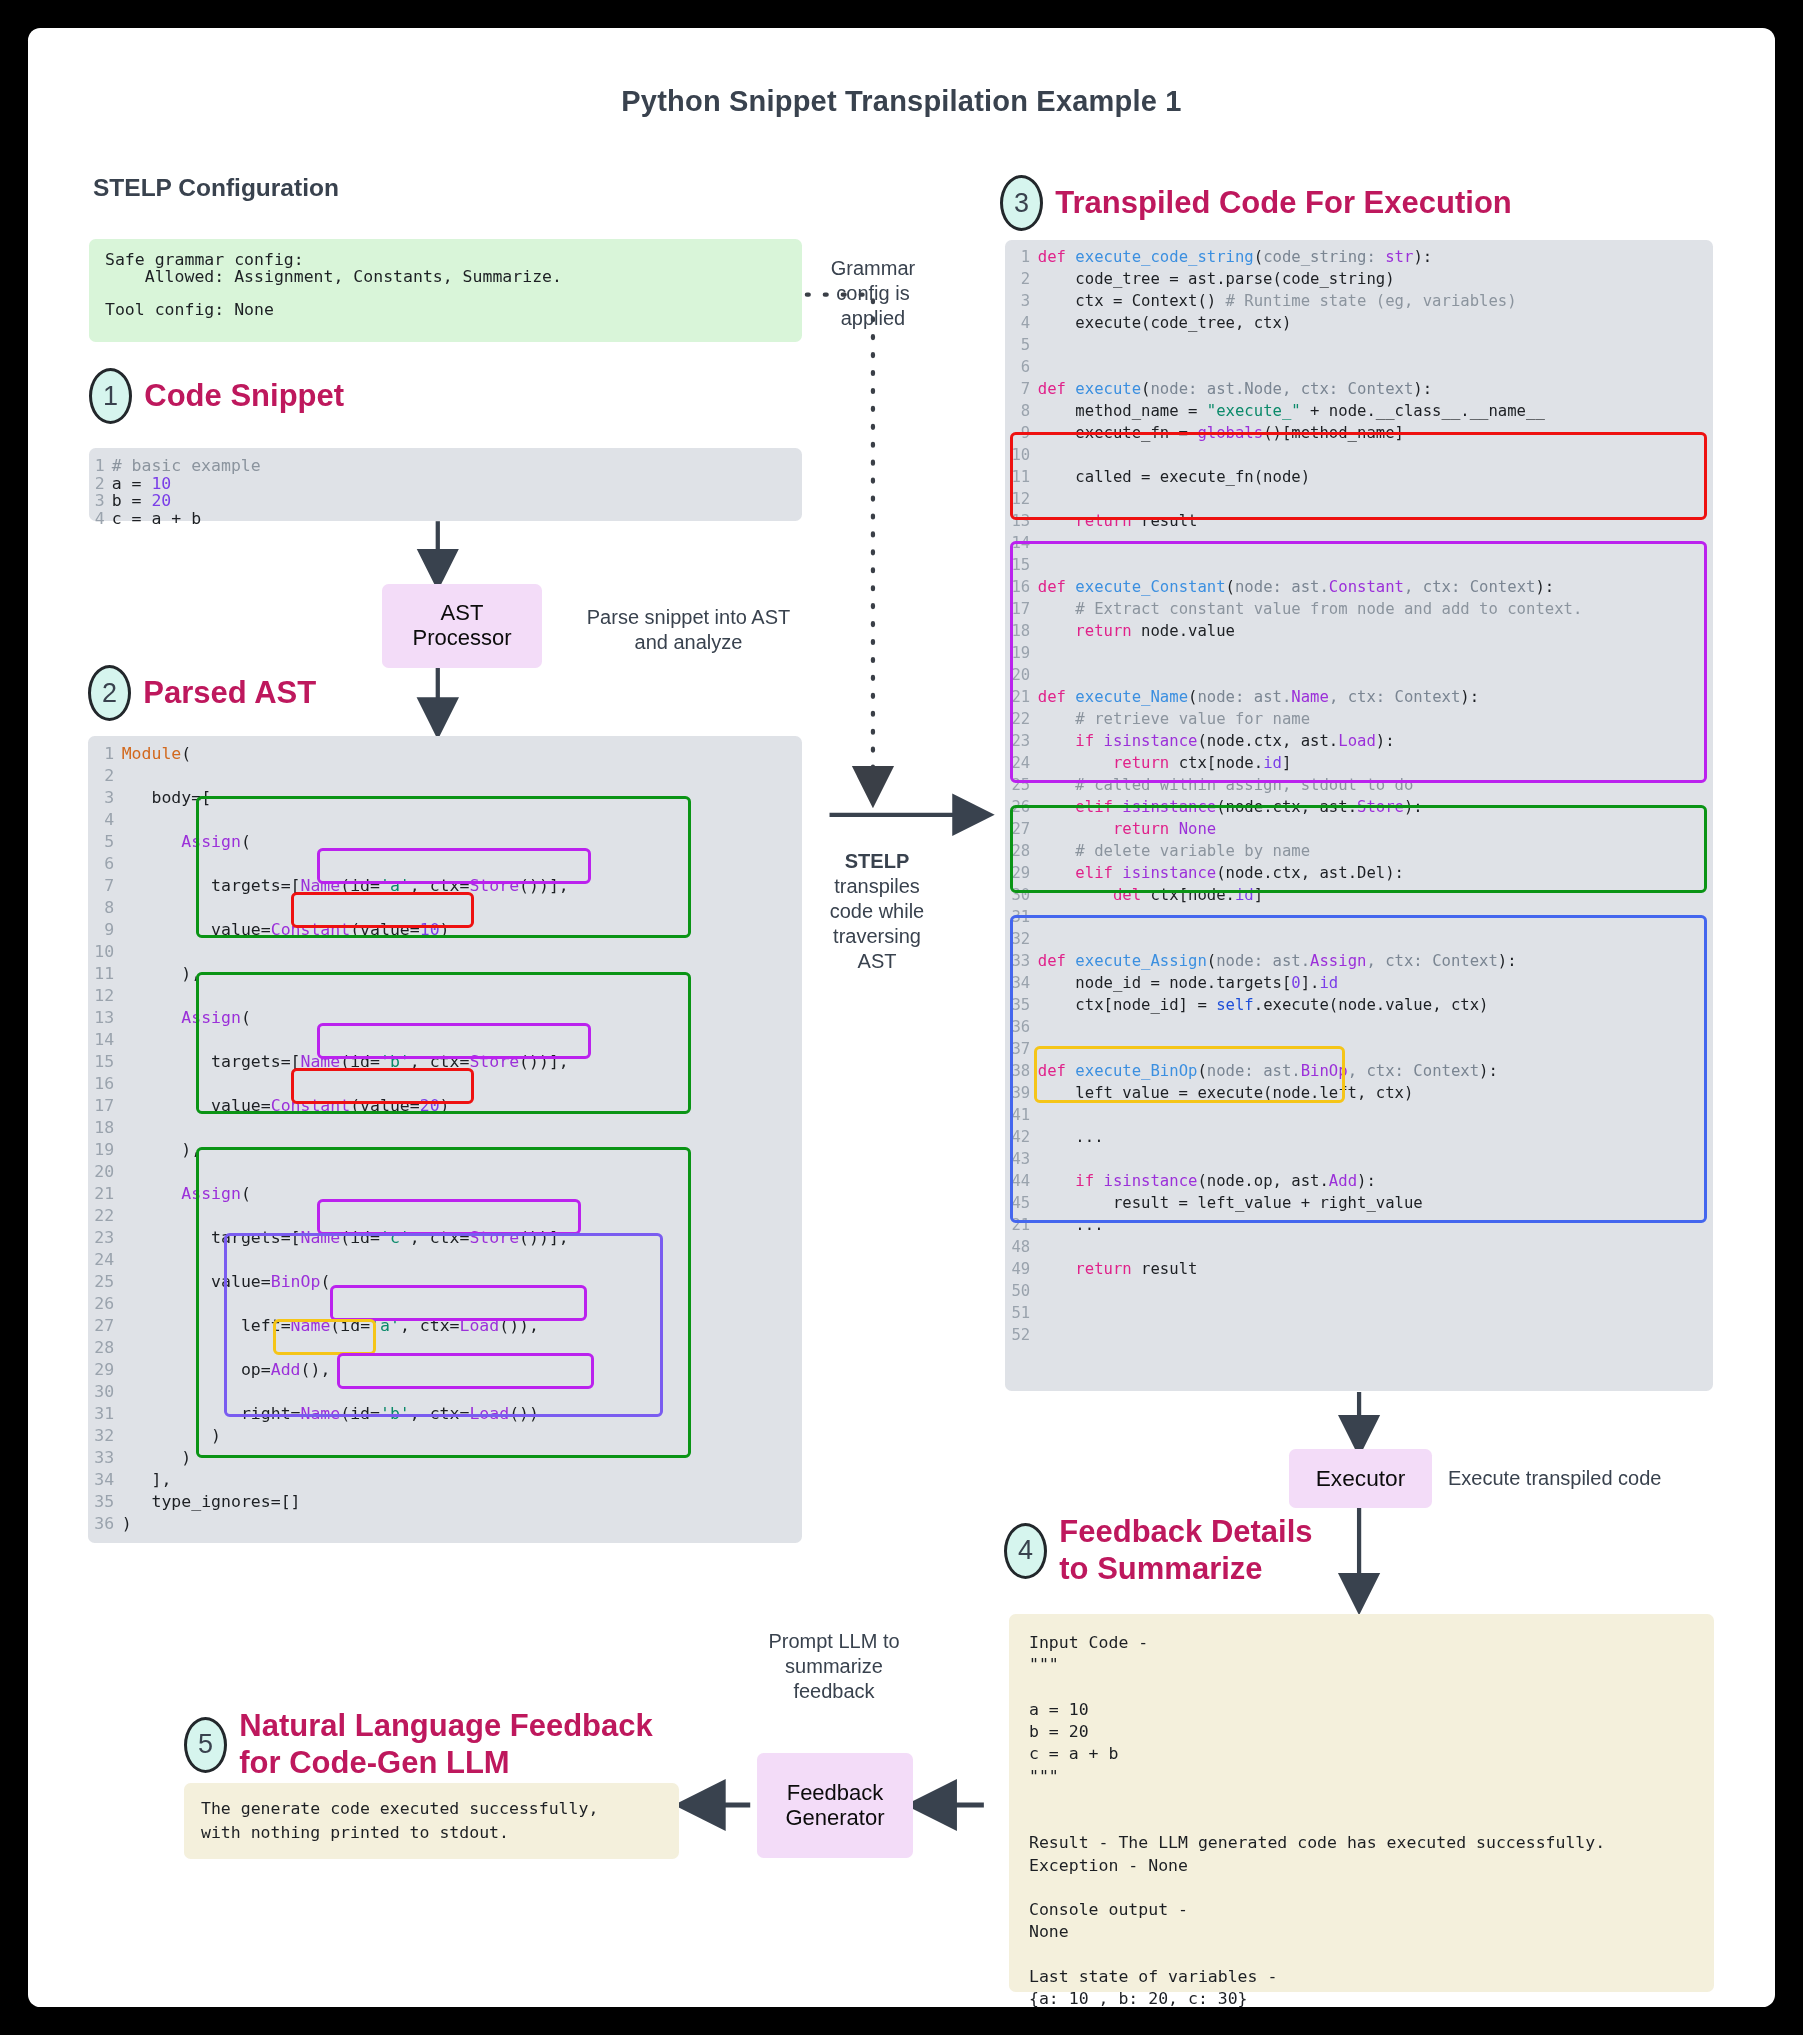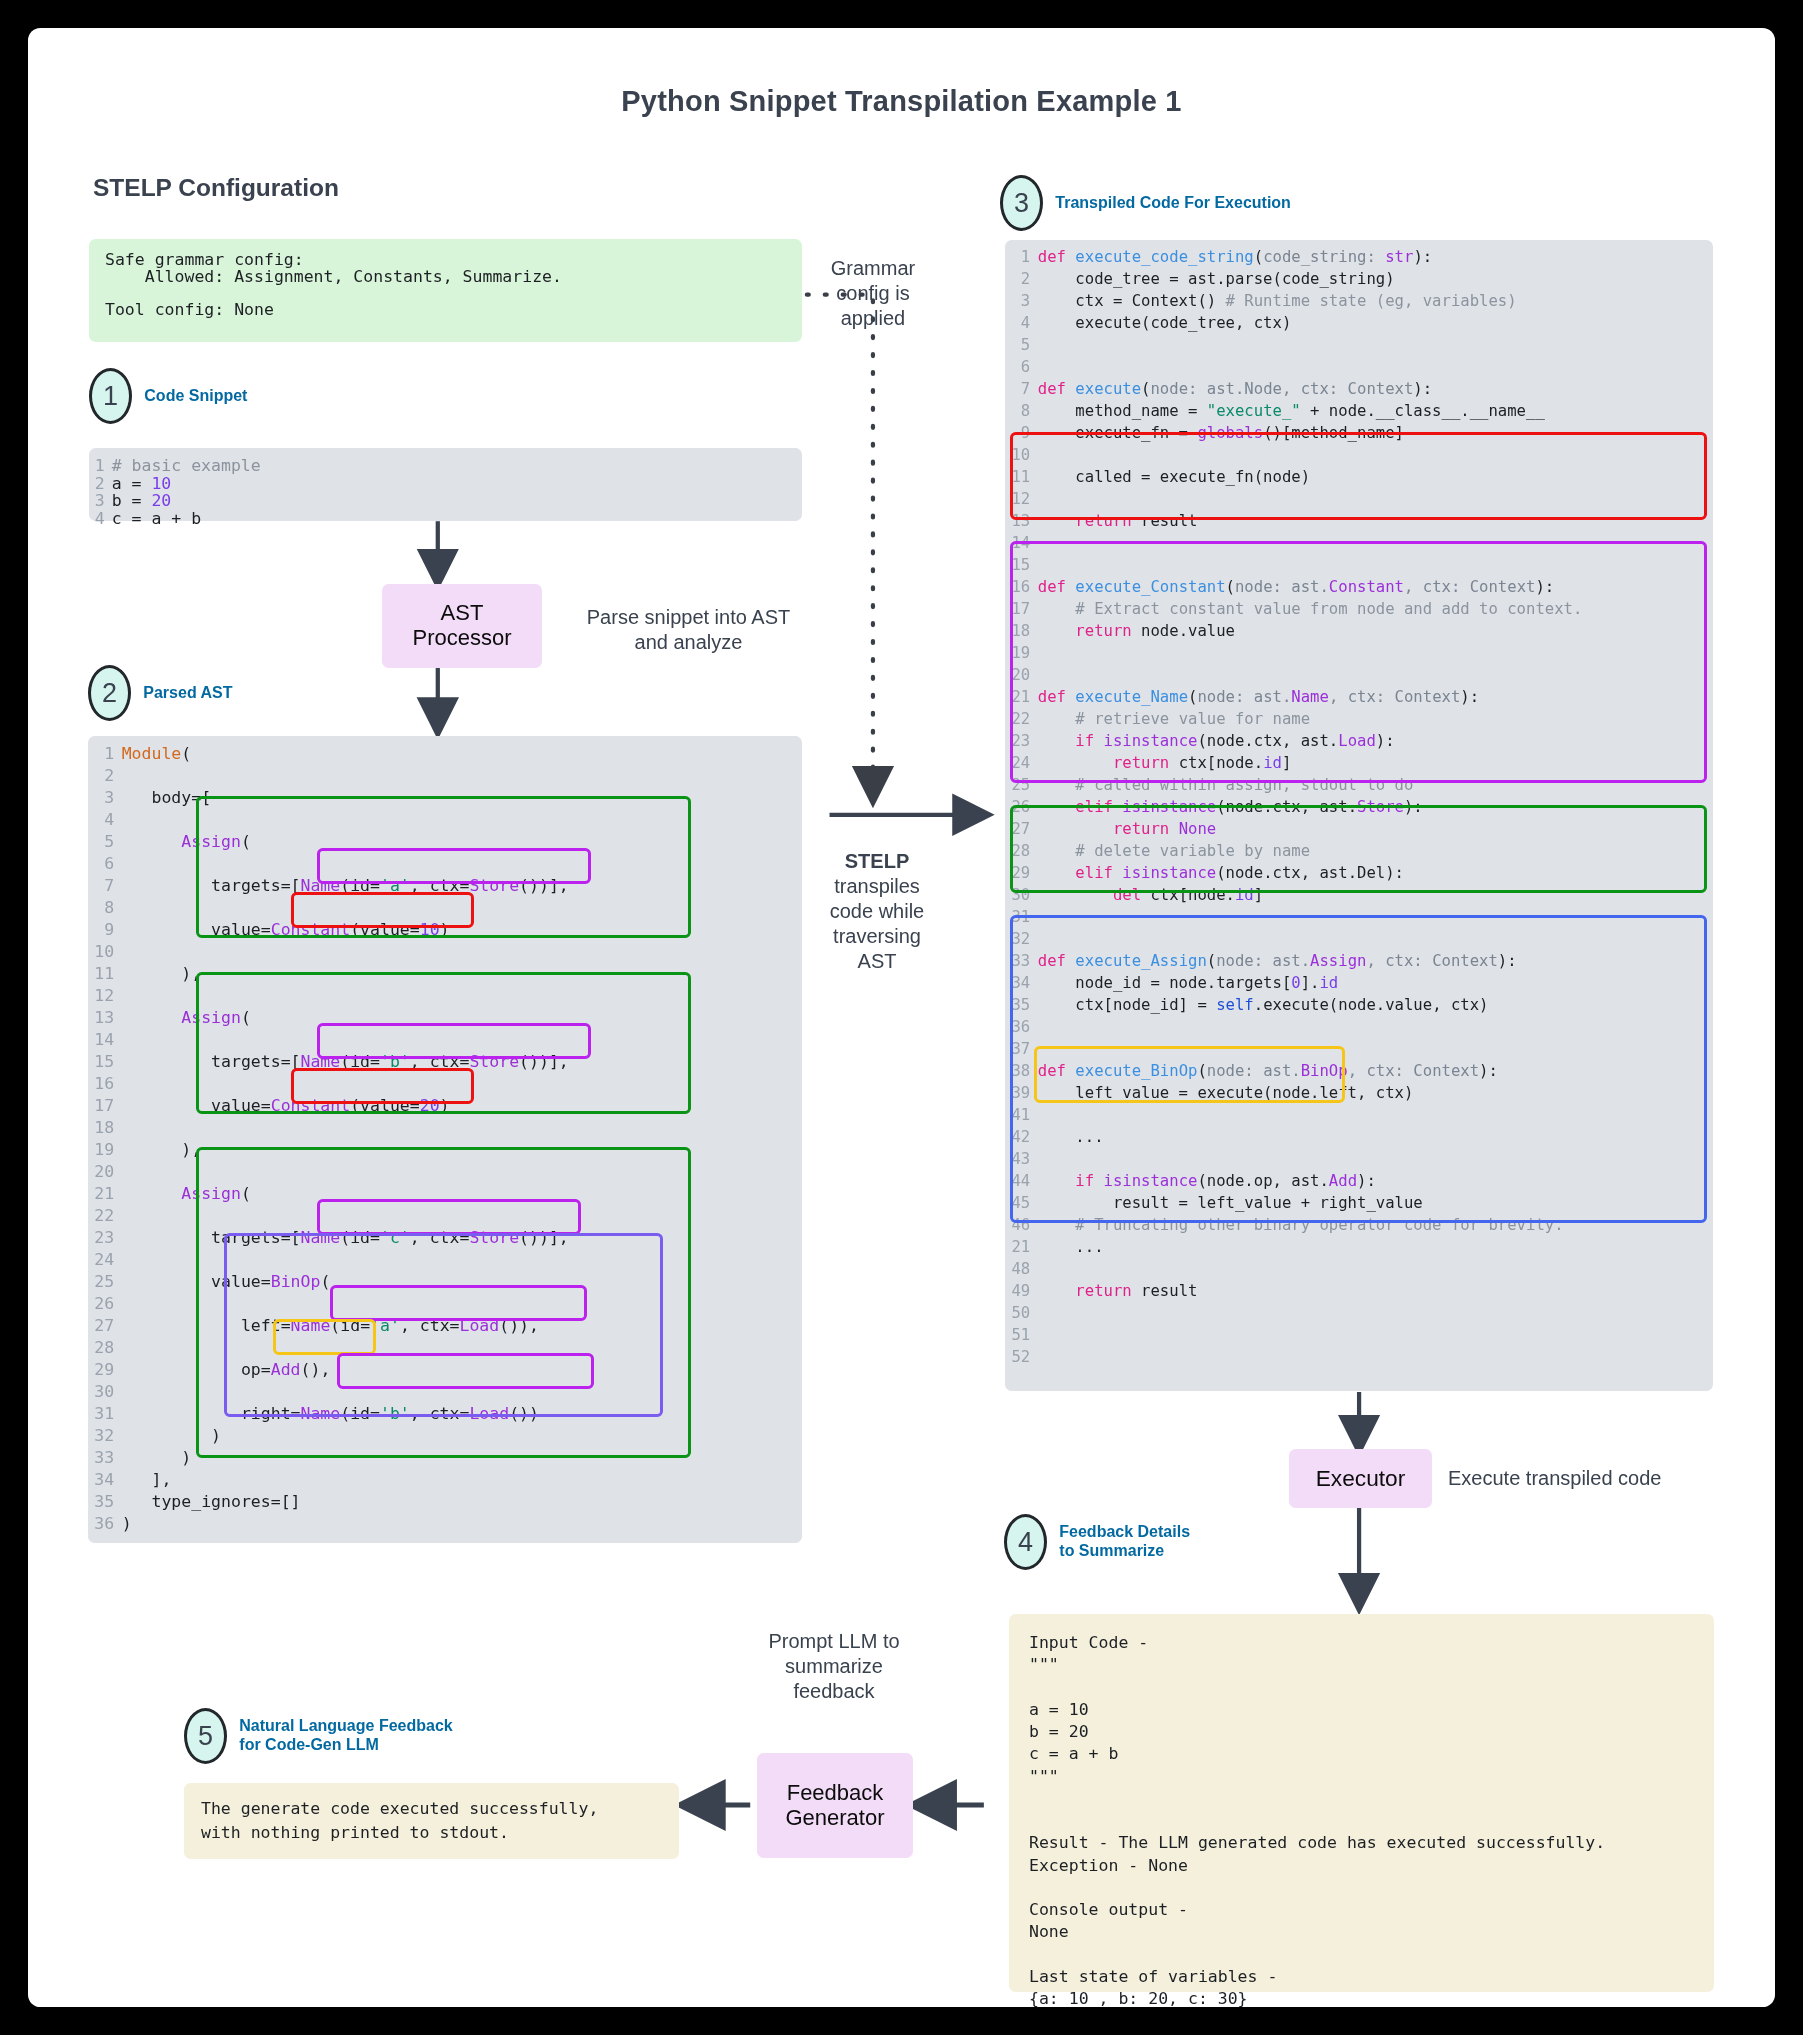--- a/index.html
+++ b/index.html
@@ -29,21 +29,21 @@
 
   
   .sec-head { position:absolute; display:flex; align-items:center; gap:12.3px; }
   .circle {
     width:43px; height:56px; border-radius:50%;
     background:#d6f5ee; border:3.3px solid #22272b;
     display:flex; align-items:center; justify-content:center;
     font-size:27px; color:#39424e; font-weight:normal;
     flex:none;
   }
-  .sec-title { font-size:16px; font-weight:bold; color:#0369a1; line-height:1.18; }
+  .sec-title { font-size:31px; font-weight:bold; color:#be185d; line-height:1.18; }
   .plain-head { position:absolute; font-size:24.5px; font-weight:bold; color:#39424e; }
 
   
   .panel {
     position:absolute;
     background:#dfe2e7;
     border-radius:6.6px;
     font-family:"DejaVu Sans Mono","Liberation Mono",monospace;
   }
   .panel.green { background:#d9f5d9; }
@@ -266,21 +266,20 @@
       <div class="codeline" style="height:22px"><span class="ln" style="width:29px;padding-right:7.6px">35</span><span class="tx">    ctx[node_id] = <span class="self">self</span>.execute(node.value, ctx)</span></div>
       <div class="codeline" style="height:22px"><span class="ln" style="width:29px;padding-right:7.6px">36</span><span class="tx"> </span></div>
       <div class="codeline" style="height:22px"><span class="ln" style="width:29px;padding-right:7.6px">37</span><span class="tx"> </span></div>
       <div class="codeline" style="height:22px"><span class="ln" style="width:29px;padding-right:7.6px">38</span><span class="tx"><span class="k">def</span> <span class="fn">execute_BinOp</span>(<span class="par">node: ast.<span class="bi">BinOp</span>, ctx: Context</span>):</span></div>
       <div class="codeline" style="height:22px"><span class="ln" style="width:29px;padding-right:7.6px">39</span><span class="tx">    left_value = execute(node.left, ctx)</span></div>
       <div class="codeline" style="height:22px"><span class="ln" style="width:29px;padding-right:7.6px">41</span><span class="tx"> </span></div>
       <div class="codeline" style="height:22px"><span class="ln" style="width:29px;padding-right:7.6px">42</span><span class="tx">    ...</span></div>
       <div class="codeline" style="height:22px"><span class="ln" style="width:29px;padding-right:7.6px">43</span><span class="tx"> </span></div>
       <div class="codeline" style="height:22px"><span class="ln" style="width:29px;padding-right:7.6px">44</span><span class="tx">    <span class="k">if</span> <span class="bi">isinstance</span>(node.op, ast.<span class="bi">Add</span>):</span></div>
       <div class="codeline" style="height:22px"><span class="ln" style="width:29px;padding-right:7.6px">45</span><span class="tx">        result = left_value + right_value</span></div>
-      <div class="codeline" style="height:22px"><span class="ln" style="width:29px;padding-right:7.6px">46</span><span class="tx">    <span class="cm"># Truncating other binary operator code for brevity.</span></span></div>
       <div class="codeline" style="height:22px"><span class="ln" style="width:29px;padding-right:7.6px">21</span><span class="tx">    ...</span></div>
       <div class="codeline" style="height:22px"><span class="ln" style="width:29px;padding-right:7.6px">48</span><span class="tx"> </span></div>
       <div class="codeline" style="height:22px"><span class="ln" style="width:29px;padding-right:7.6px">49</span><span class="tx">    <span class="k">return</span> result</span></div>
       <div class="codeline" style="height:22px"><span class="ln" style="width:29px;padding-right:7.6px">50</span><span class="tx"> </span></div>
       <div class="codeline" style="height:22px"><span class="ln" style="width:29px;padding-right:7.6px">51</span><span class="tx"> </span></div>
       <div class="codeline" style="height:22px"><span class="ln" style="width:29px;padding-right:7.6px">52</span><span class="tx"> </span></div>
     </div>
 
   <div class="pbox" style="left:1261px; top:1421px; width:143px; height:59px; font-size:22.7px;">
     <span>Executor</span>

